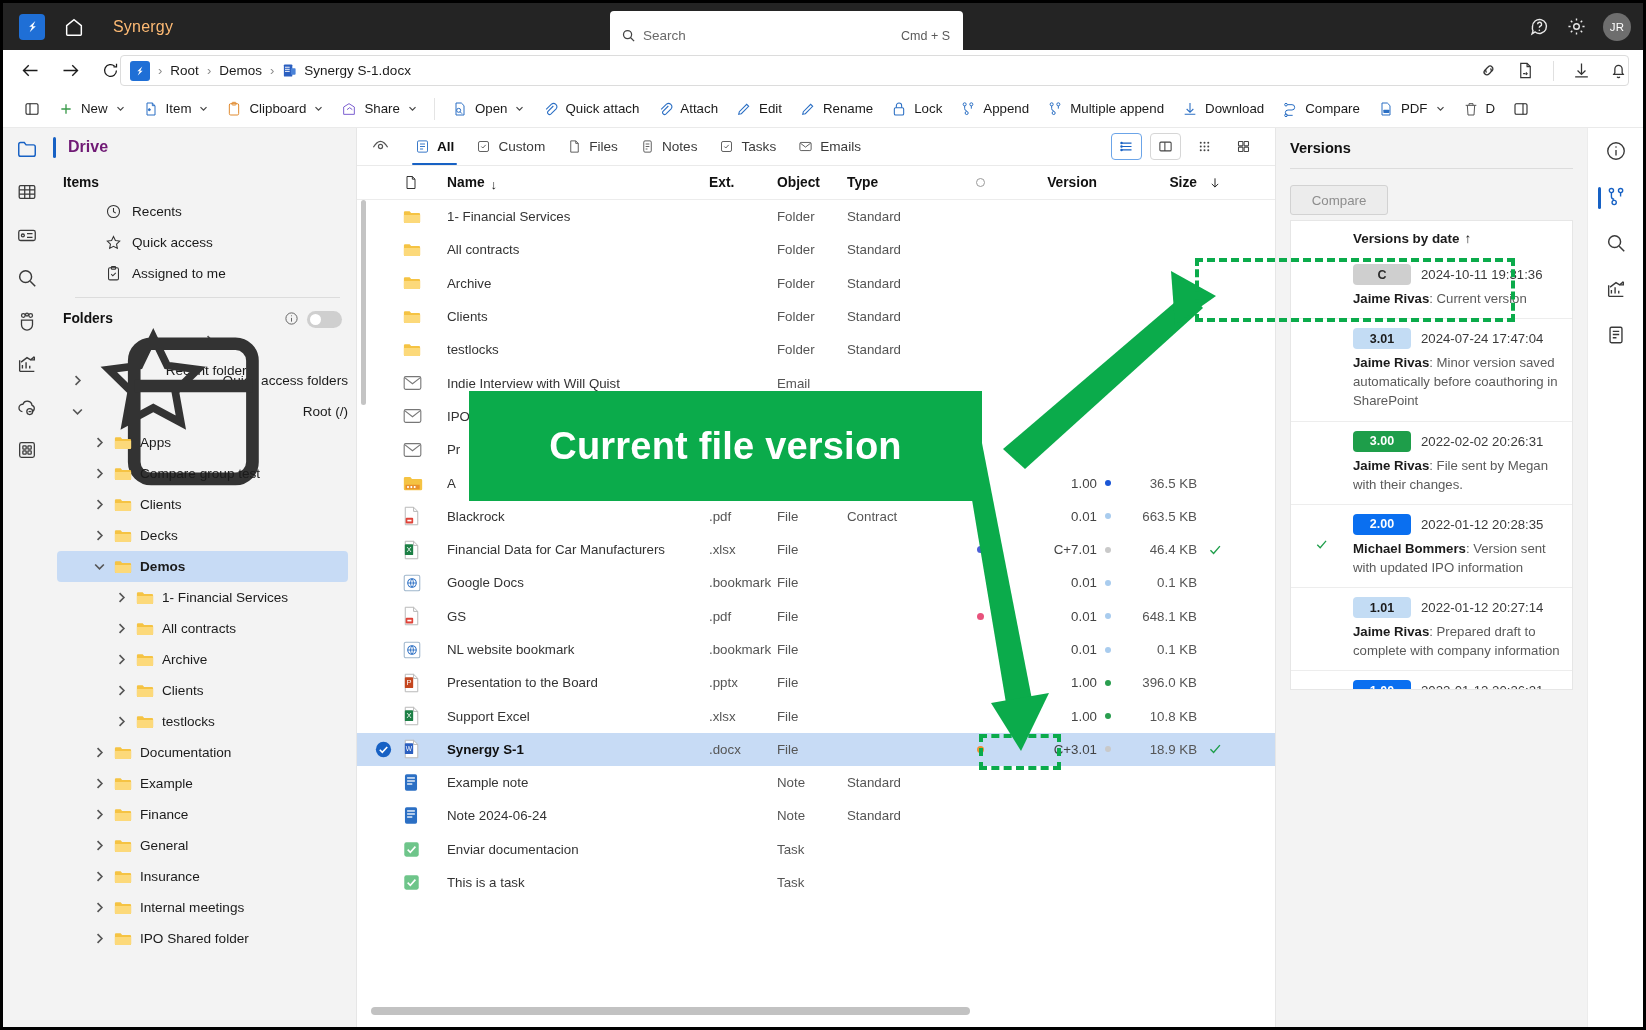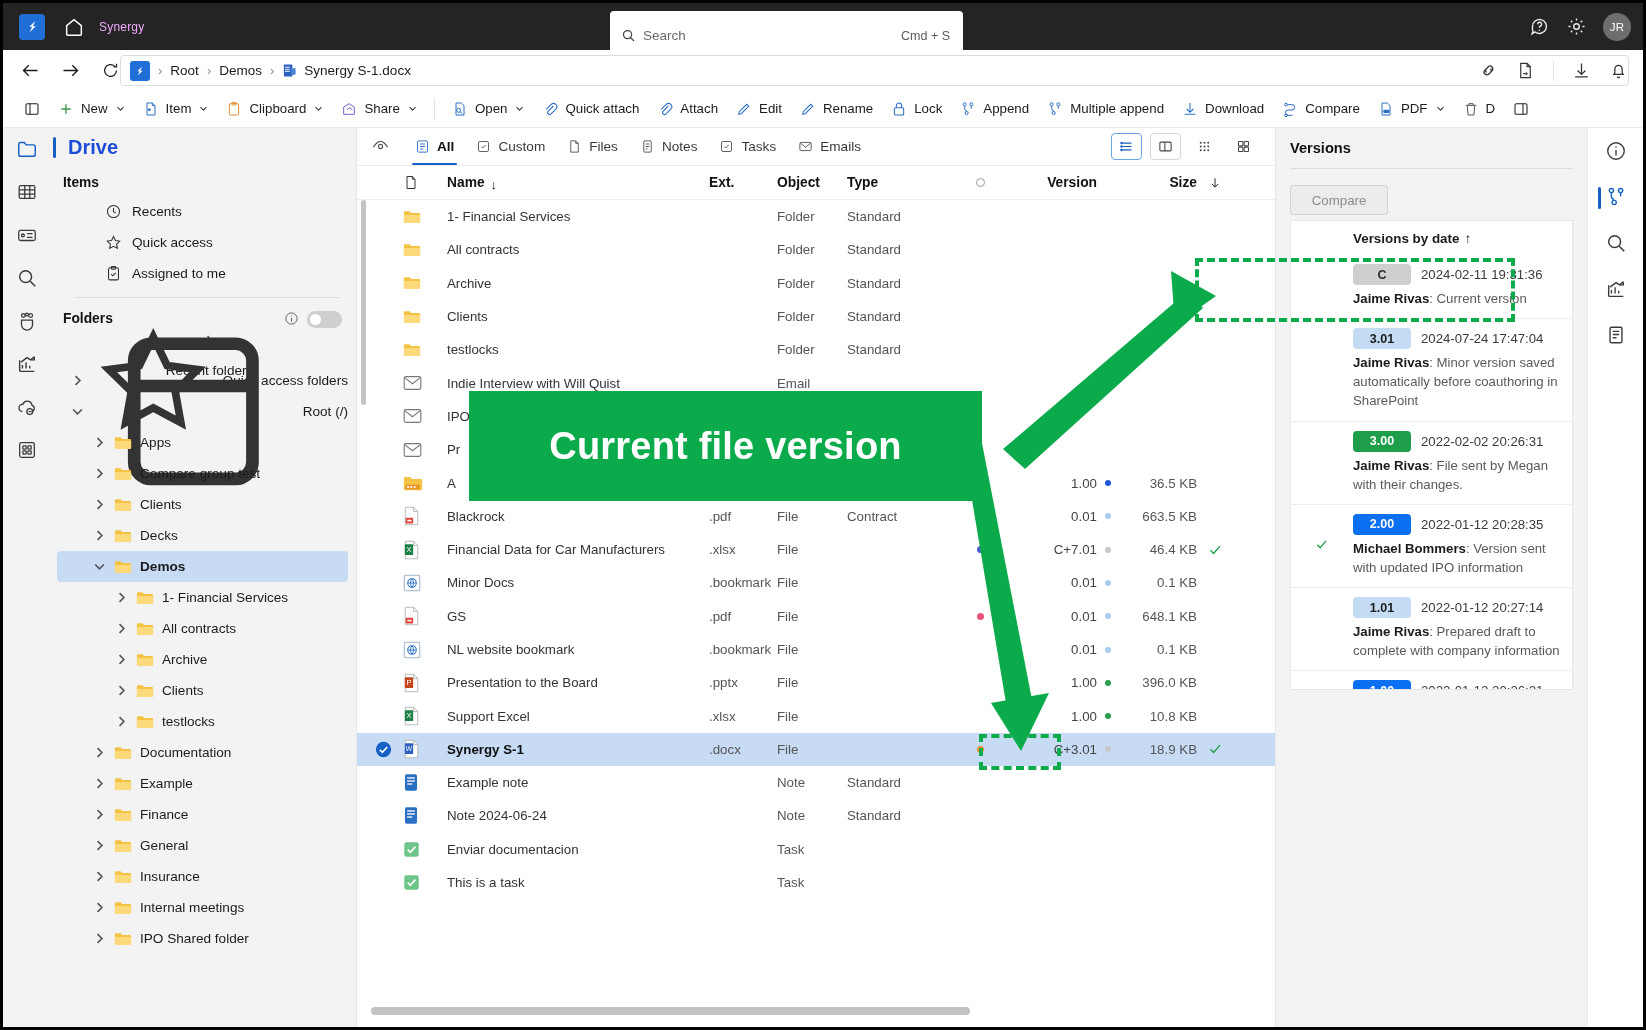--- a/index.html
+++ b/index.html
@@ -22,21 +22,21 @@
     position: absolute; left: 0; top: 0; width: 1640px; height: 47px;
     background: #242424; display: flex; align-items: center;
   }
   .brand-logo {
     width: 26px; height: 26px; margin-left: 16px; border-radius: 4px;
     background: #1f6fd6; display: flex; align-items: center; justify-content: center;
   }
   .brand-logo svg { display: block; }
   .home-icon { margin-left: 18px; width: 22px; height: 22px; color: #fff; }
   .brand-title {
-    margin-left: 14px; color: #f0abfc; font-size: 12px; letter-spacing: .2px;
+    margin-left: 28px; color: #fdba74; font-size: 16px; letter-spacing: .2px;
   }
   .search-wrap {
     position: absolute; left: 607px; top: 8px; width: 353px; height: 49px;
     background: #fff; border-radius: 4px; display: flex; align-items: center;
   }
   .search-icon { margin-left: 11px; width: 15px; height: 15px; color: #444; }
   .search-input {
     flex: 1; border: 0; outline: 0; font-size: 13.5px; color: #333;
     margin-left: 7px; font-family: "Liberation Sans", sans-serif; background: transparent;
   }
@@ -95,21 +95,21 @@
   .rail-ico { width: 22px; height: 22px; color: #3a3a3a; cursor: pointer; }
   .rail-ico.active { color: #1761c4; }
 
   
   .sidebar {
     position: absolute; left: 48px; top: 125px; width: 305px; bottom: 0;
     background: #f3f3f3; overflow: hidden;
   }
   .sb-head { display: flex; align-items: center; height: 38px; padding-left: 2px; }
   .sb-accent { width: 3px; height: 21px; background: #1761c4; border-radius: 2px; }
-  .sb-title { font-size: 20px; font-weight: bold; color: #1d4ed8; margin-left: 12px; }
+  .sb-title { font-size: 16px; font-weight: bold; color: #701a75; margin-left: 12px; }
   .sb-section { font-size: 13.8px; font-weight: bold; color: #111; padding: 9px 0 6px 12px; }
   .sb-section-row { display: flex; align-items: flex-start; padding: 9px 14px 6px 12px; }
   .sb-section-row .sb-section { padding: 0; flex: 1; }
   .info-ico { width: 15px; height: 15px; color: #666; margin-right: 8px; }
   .toggle {
     width: 35px; height: 17px; border-radius: 9px; background: #cfcfcf; position: relative;
     cursor: pointer;
   }
   .toggle::after {
     content: ''; position: absolute; left: 3px; top: 3px; width: 11px; height: 11px;
@@ -1138,21 +1138,21 @@
           </div>
           <div class="row">
             <div class="c-chk"></div>
             <div class="c-ico">
               <svg width="18" height="18" viewBox="0 0 22 22">
                 <rect x="1.5" y="1.5" width="19" height="19" rx="2" fill="#fff" stroke="#9fb6cc" stroke-width="1.3"></rect>
                 <circle cx="11" cy="11" r="5.2" fill="none" stroke="#2b6fc4" stroke-width="1.3"></circle>
                 <path d="M5.8 11h10.4M11 5.8c2.4 2.6 2.4 7.8 0 10.4-2.4-2.6-2.4-7.8 0-10.4z" fill="none" stroke="#2b6fc4" stroke-width="1.1"></path>
               </svg>
             </div>
-            <div class="c-name">Minor Docs</div>
+            <div class="c-name">Google Docs</div>
             <div class="c-ext">.bookmark</div>
             <div class="c-obj">File</div>
             <div class="c-type"></div>
             <div class="c-dot"></div>
             <div class="c-ver">0.01</div>
             <div class="c-vdot">
               <span class="dot" style="width:6px;height:6px;background:#a9ccee"></span>
             </div>
             <div class="c-size">0.1 KB</div>
             <div class="c-chk2"></div>
@@ -1370,21 +1370,21 @@
 
     <div class="vlist">
       <div class="vlist-head">
         <span>Versions by date</span>
         <span>↑</span>
       </div>
       <div id="versions">
           <div class="vitem">
             <div class="vitem-top">
               <span class="vbadge" style="background:#cfcfcf;color:#2b2b2b">C</span>
-              <span class="vdate">2024-02-11 19:31:36</span>
+              <span class="vdate">2024-10-11 19:31:36</span>
             </div>
             <div class="vdesc"><b>Jaime Rivas</b><span>:&nbsp;</span><span>Current version</span></div>
           </div>
           <div class="vitem">
             <div class="vitem-top">
               <span class="vbadge" style="background:#c3dcf4;color:#1b1b1b">3.01</span>
               <span class="vdate">2024-07-24 17:47:04</span>
             </div>
             <div class="vdesc"><b>Jaime Rivas</b><span>:&nbsp;</span><span>Minor version saved automatically before coauthoring in SharePoint</span></div>
           </div>

